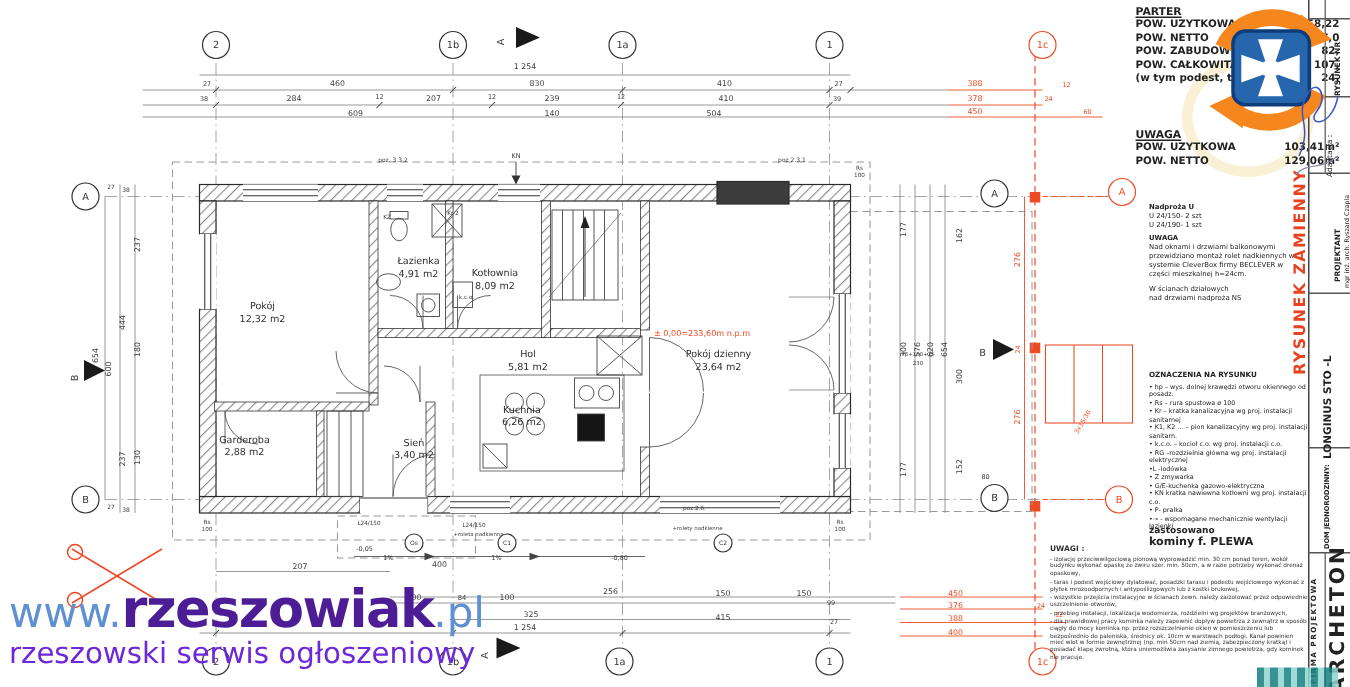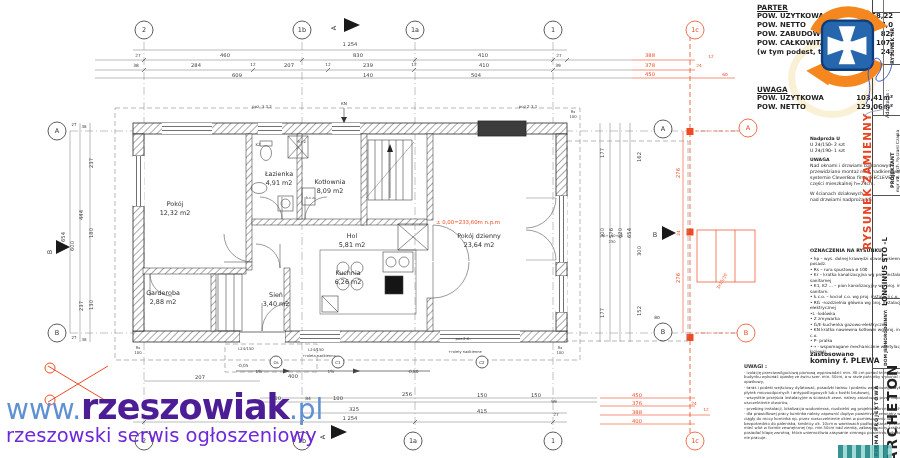--- a/index.html
+++ b/index.html
@@ -12,21 +12,21 @@
   .stats-title{font-weight:bold;text-decoration:underline;font-size:7.2px;}
   .srow{display:flex;justify-content:space-between;padding-right:6px;}
   .srow .lab{font-weight:bold;}
   .srow .val{font-weight:bold;}
   #stats2{left:757px;top:85px;width:142px;font-size:6.9px;line-height:9px;z-index:4;}
   
   #logo{left:800px;top:4px;width:94px;height:88px;z-index:6;}
   #ghost-stamp{left:788px;top:38px;width:74px;height:66px;border:7px solid rgba(226,188,70,.22);
                border-radius:50%;z-index:3;}
   
-  .note{z-index:4;margin-left:44px;}
+  .note{z-index:4;}
   #nadproza{left:766px;top:136px;width:102px;font-size:4.6px;line-height:5.8px;}
   #nadproza .b{font-weight:bold;}
   #oznaczenia{left:766px;top:248px;width:108px;font-size:4.25px;line-height:5.5px;}
   #oznaczenia .hdr{font-weight:bold;font-size:4.8px;margin-bottom:2px;}
   #kominy{left:766px;top:350px;font-size:6px;line-height:7px;font-weight:bold;}
   #kominy .big{font-size:7.4px;}
   #uwagi{left:700px;top:364px;width:172px;font-size:3.85px;line-height:4.7px;color:#333;}
   #uwagi .hdr{font-weight:bold;font-size:5px;margin-bottom:2px;}
   #uwagi p{margin:0 0 1px 0;}
   

